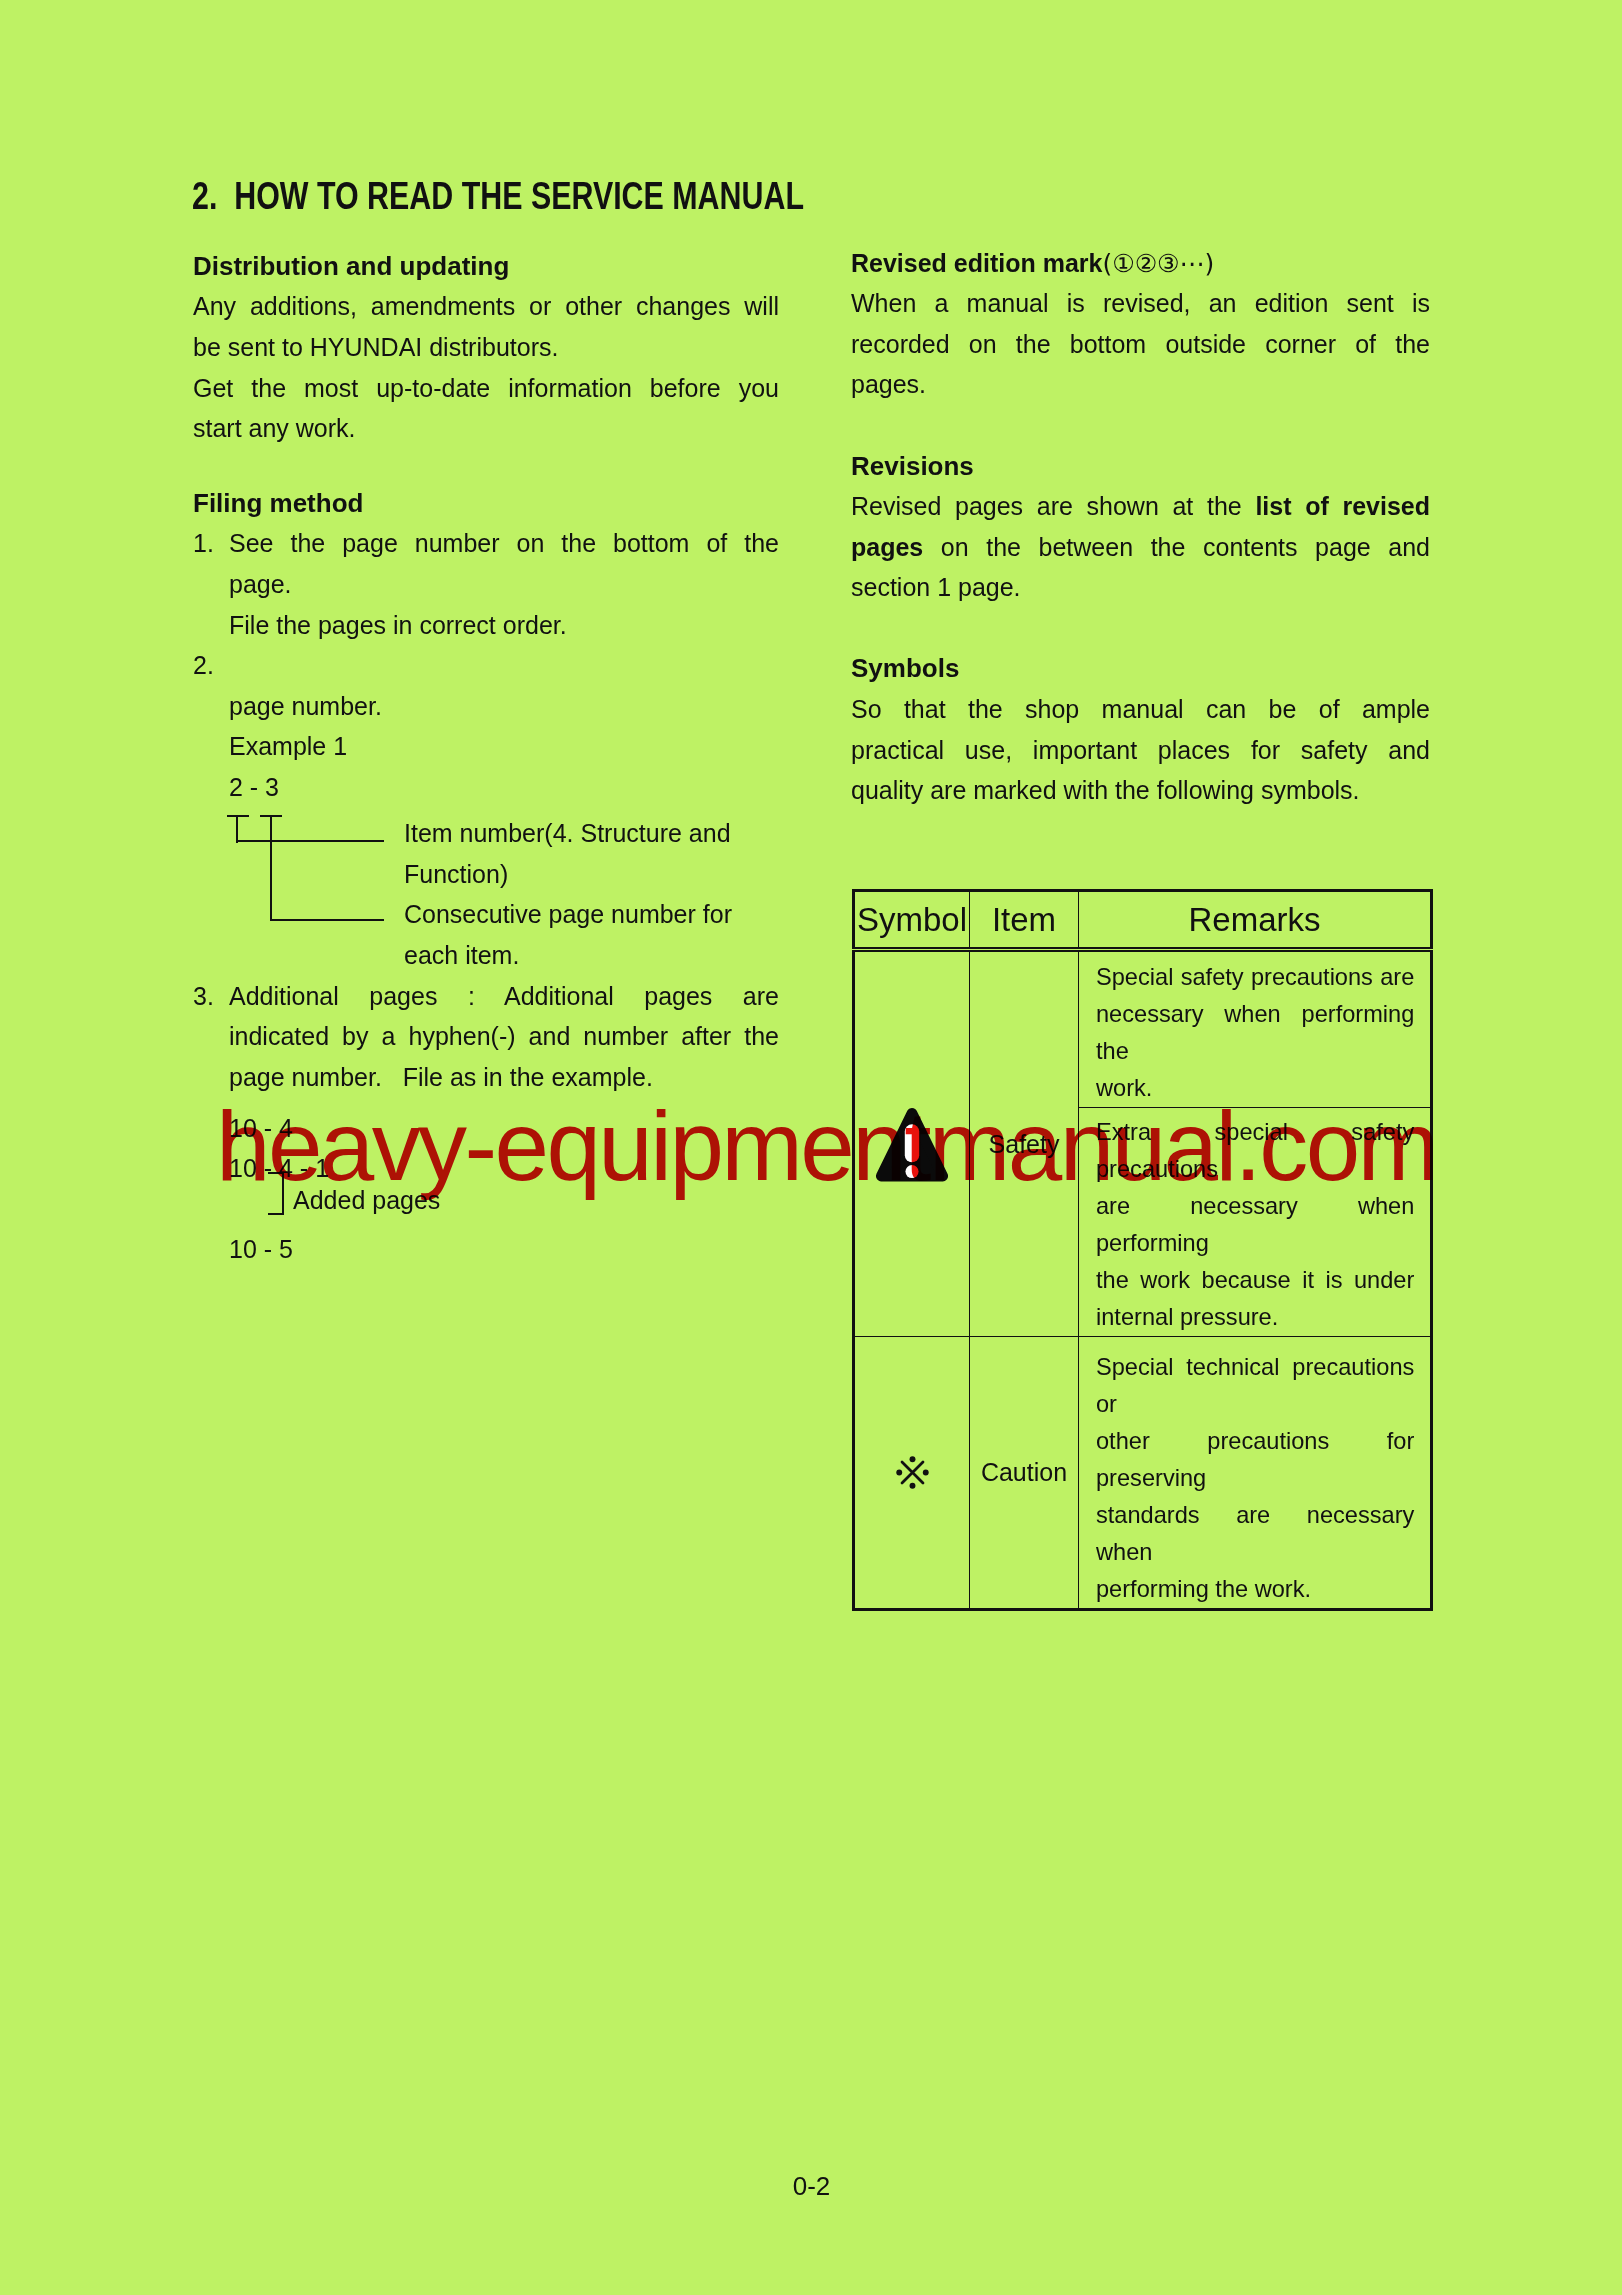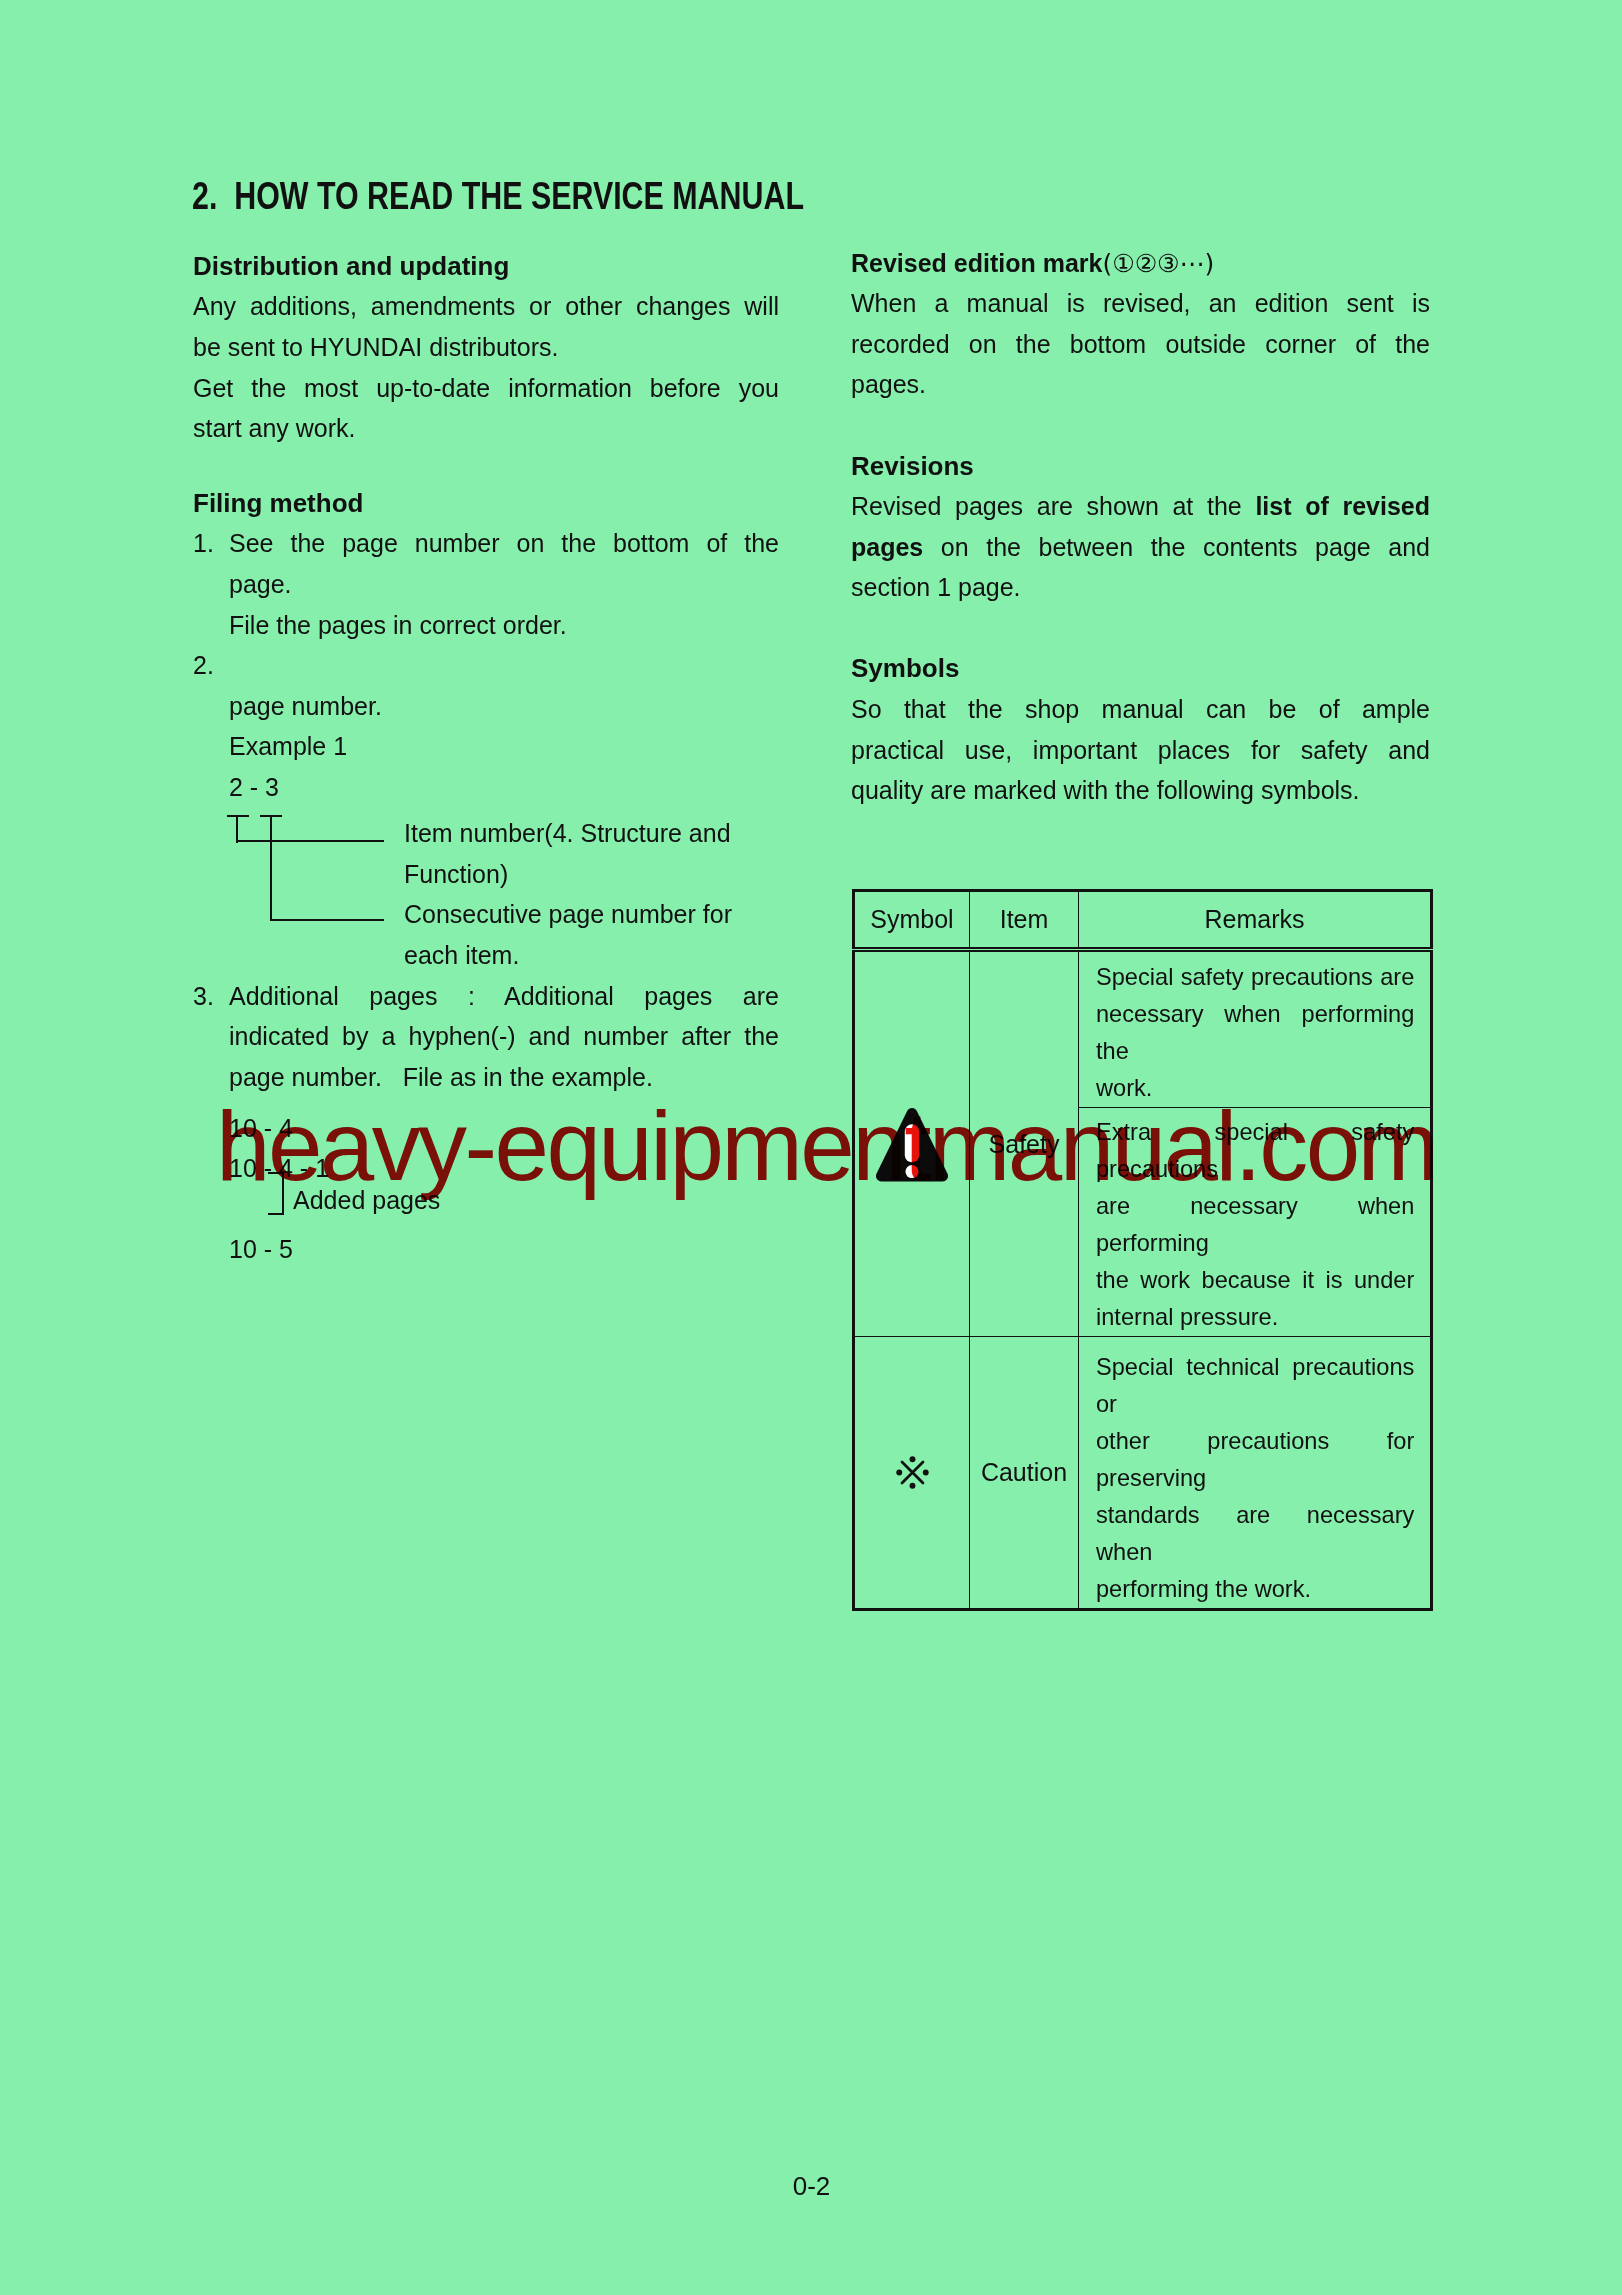--- a/index.html
+++ b/index.html
@@ -1,18 +1,18 @@
 <!DOCTYPE html>
 <html style="font-size:10.5px"><head>
 <meta charset="utf-8">
 <style>
   html,body { margin:0; padding:0; background:#e9e9e9; }
   .page {
     position:relative; width:1623px; height:2295px; margin:0 auto;
-    background:#86efac; overflow:hidden;
+    background:#bef264; overflow:hidden;
     font-family:"Liberation Sans", sans-serif; color:#111;
   }
   .ln {
     position:absolute; font-size:25px; line-height:29px; color:#111;
     white-space:nowrap; letter-spacing:0;
   }
   .j { white-space:normal; text-align:justify; text-align-last:justify; }
   .b { font-weight:bold; }
   .hd { font-weight:bold; font-size:26px; }
   .lw  { left:193px;  width:586px; }
@@ -27,21 +27,21 @@
   }
   .rule { position:absolute; background:#111; }
   
   .sym-table {
     position:absolute; left:852px; top:889px; width:578px;
     border-collapse:collapse; table-layout:fixed;
     border:3.3px solid #111;
   }
   .sym-table th, .sym-table td { border:1.3px solid #111; padding:0; vertical-align:middle; }
   .sym-table th {
-    font-weight:normal; font-size:25px; height:55px; text-align:center;
+    font-weight:normal; font-size:33px; height:55px; text-align:center;
     border-bottom:5.2px double #111;
   }
   td.cell-sym { text-align:center; }
   td.cell-item { text-align:center; font-size:25px; }
   td.rmk { vertical-align:top; padding:6.5px 15.7px 0 17px; }
   td.rmk.pt18 { padding-top:11.8px; }
   .tl  { font-size:23.6px; line-height:37px; color:#111; }
   .tlj { text-align:justify; text-align-last:justify; }
   .icon-svg { display:block; margin:0 auto; }
   .watermark {

